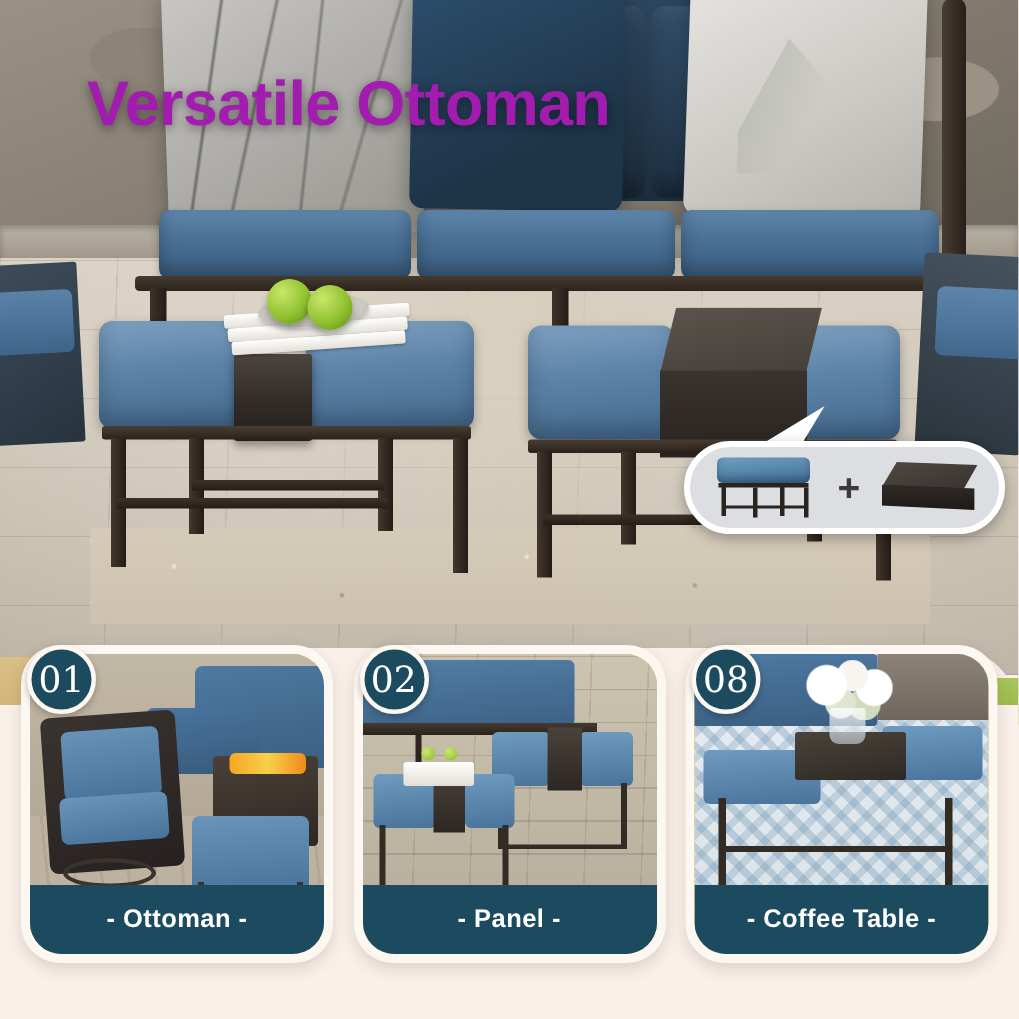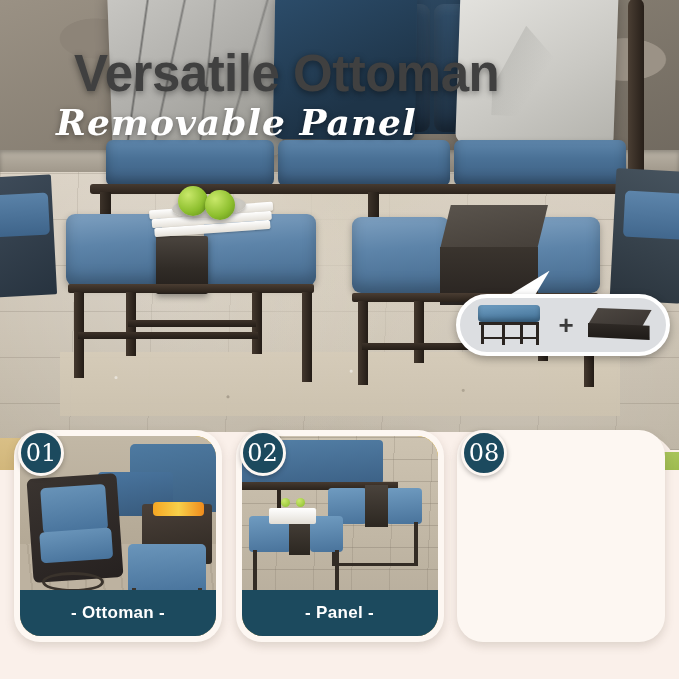--- a/index.html
+++ b/index.html
@@ -198,22 +198,22 @@
     border-radius:50%; transform:rotate(-4deg); box-shadow:0 2px 3px rgba(0,0,0,.2);
   }
   .apple{ position:absolute; width:30px; height:30px; border-radius:50%;
           background:radial-gradient(circle at 34% 30%, #c9e86a, #8dbf2e 58%, #5d8a18);
           box-shadow:0 3px 5px rgba(0,0,0,.3); }
   .ap1{ left:178px; top:186px; }
   .ap2{ left:205px; top:190px; }
 
   
   .headline{
-    position:absolute; left:74px; top:48px; width:520px;
-    font-size:51px; font-weight:bold; color:#404040; letter-spacing:-.5px;
+    position:absolute; left:58px; top:48px; width:520px;
+    font-size:42px; font-weight:bold; color:#a21caf; letter-spacing:-.5px;
     text-shadow:0 2px 7px rgba(0,0,0,.45); line-height:1;
   }
   .subline{
     position:absolute; left:56px; top:104px; width:520px;
     font-family:"DejaVu Serif", serif;
     font-size:36px; font-style:italic; font-weight:bold; color:#fff;
     letter-spacing:1px; text-shadow:0 2px 6px rgba(0,0,0,.4); line-height:1;
   }
 
   
@@ -450,21 +450,20 @@
     <div class="books">
       <div class="book b1"></div>
       <div class="book b2"></div>
       <div class="book b3"></div>
     </div>
     <div class="plate"></div>
     <div class="apple ap1"></div>
     <div class="apple ap2"></div>
 
     <div class="headline">Versatile Ottoman</div>
-    <div class="subline">Removable Panel</div>
 
     <div class="callout-tail"></div>
     <div class="callout">
       <div class="mini-ott">
         <div class="mini-cush"></div>
         <div class="mini-frame"></div>
         <div class="mini-leg ml1"></div>
         <div class="mini-leg ml2"></div>
         <div class="mini-leg ml3"></div>
         <div class="mini-leg ml4"></div>
@@ -534,17 +533,32 @@
           <div class="s2-tray"></div>
           <div class="s2-ap" style="left:20%;top:31%"></div>
           <div class="s2-ap" style="left:28%;top:31%"></div>
         </div>
         <div class="card-cap">- Panel -</div>
       </div>
       <div class="badge">02</div>
     </div>
 
     <div class="card">
+      <div class="card-inner">
+        <div class="card-photo">
+          <div class="s3-rug"></div>
+          <div class="s3-wall"></div>
+          <div class="s3-sofa"></div>
+          <div class="s3-ottR"></div>
+          <div class="s3-ottL"></div>
+          <div class="s3-table"></div>
+          <div class="s3-legs"></div>
+          <div class="s3-cross"></div>
+          <div class="s3-flowers"></div>
+          <div class="s3-vase"></div>
+        </div>
+        <div class="card-cap">- Coffee Table -</div>
+      </div>
       <div class="badge">08</div>
     </div>
 
   </div>
 </div>
 
 </body></html>

